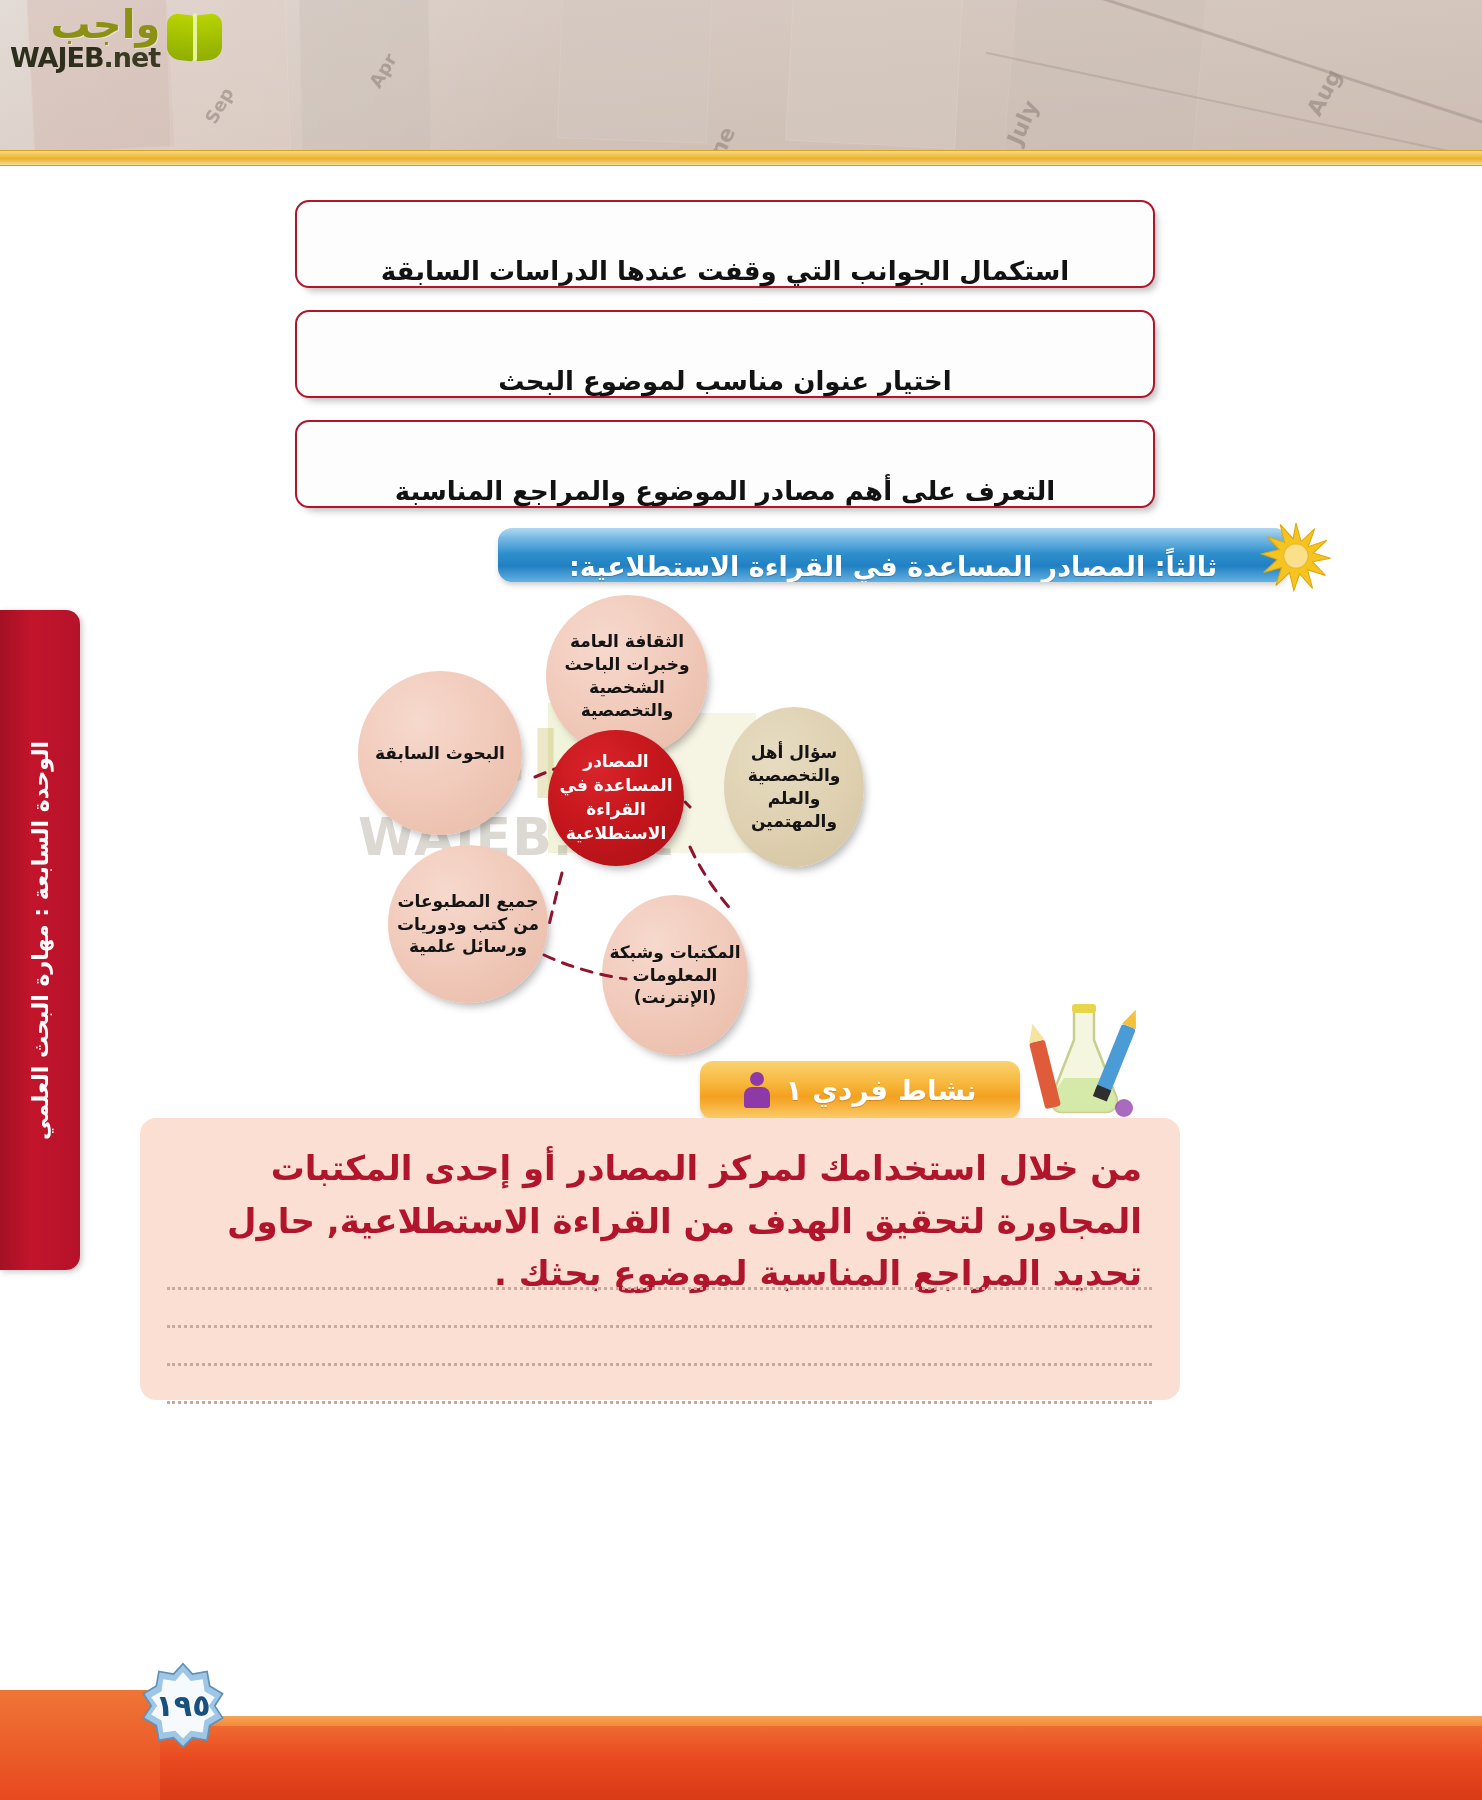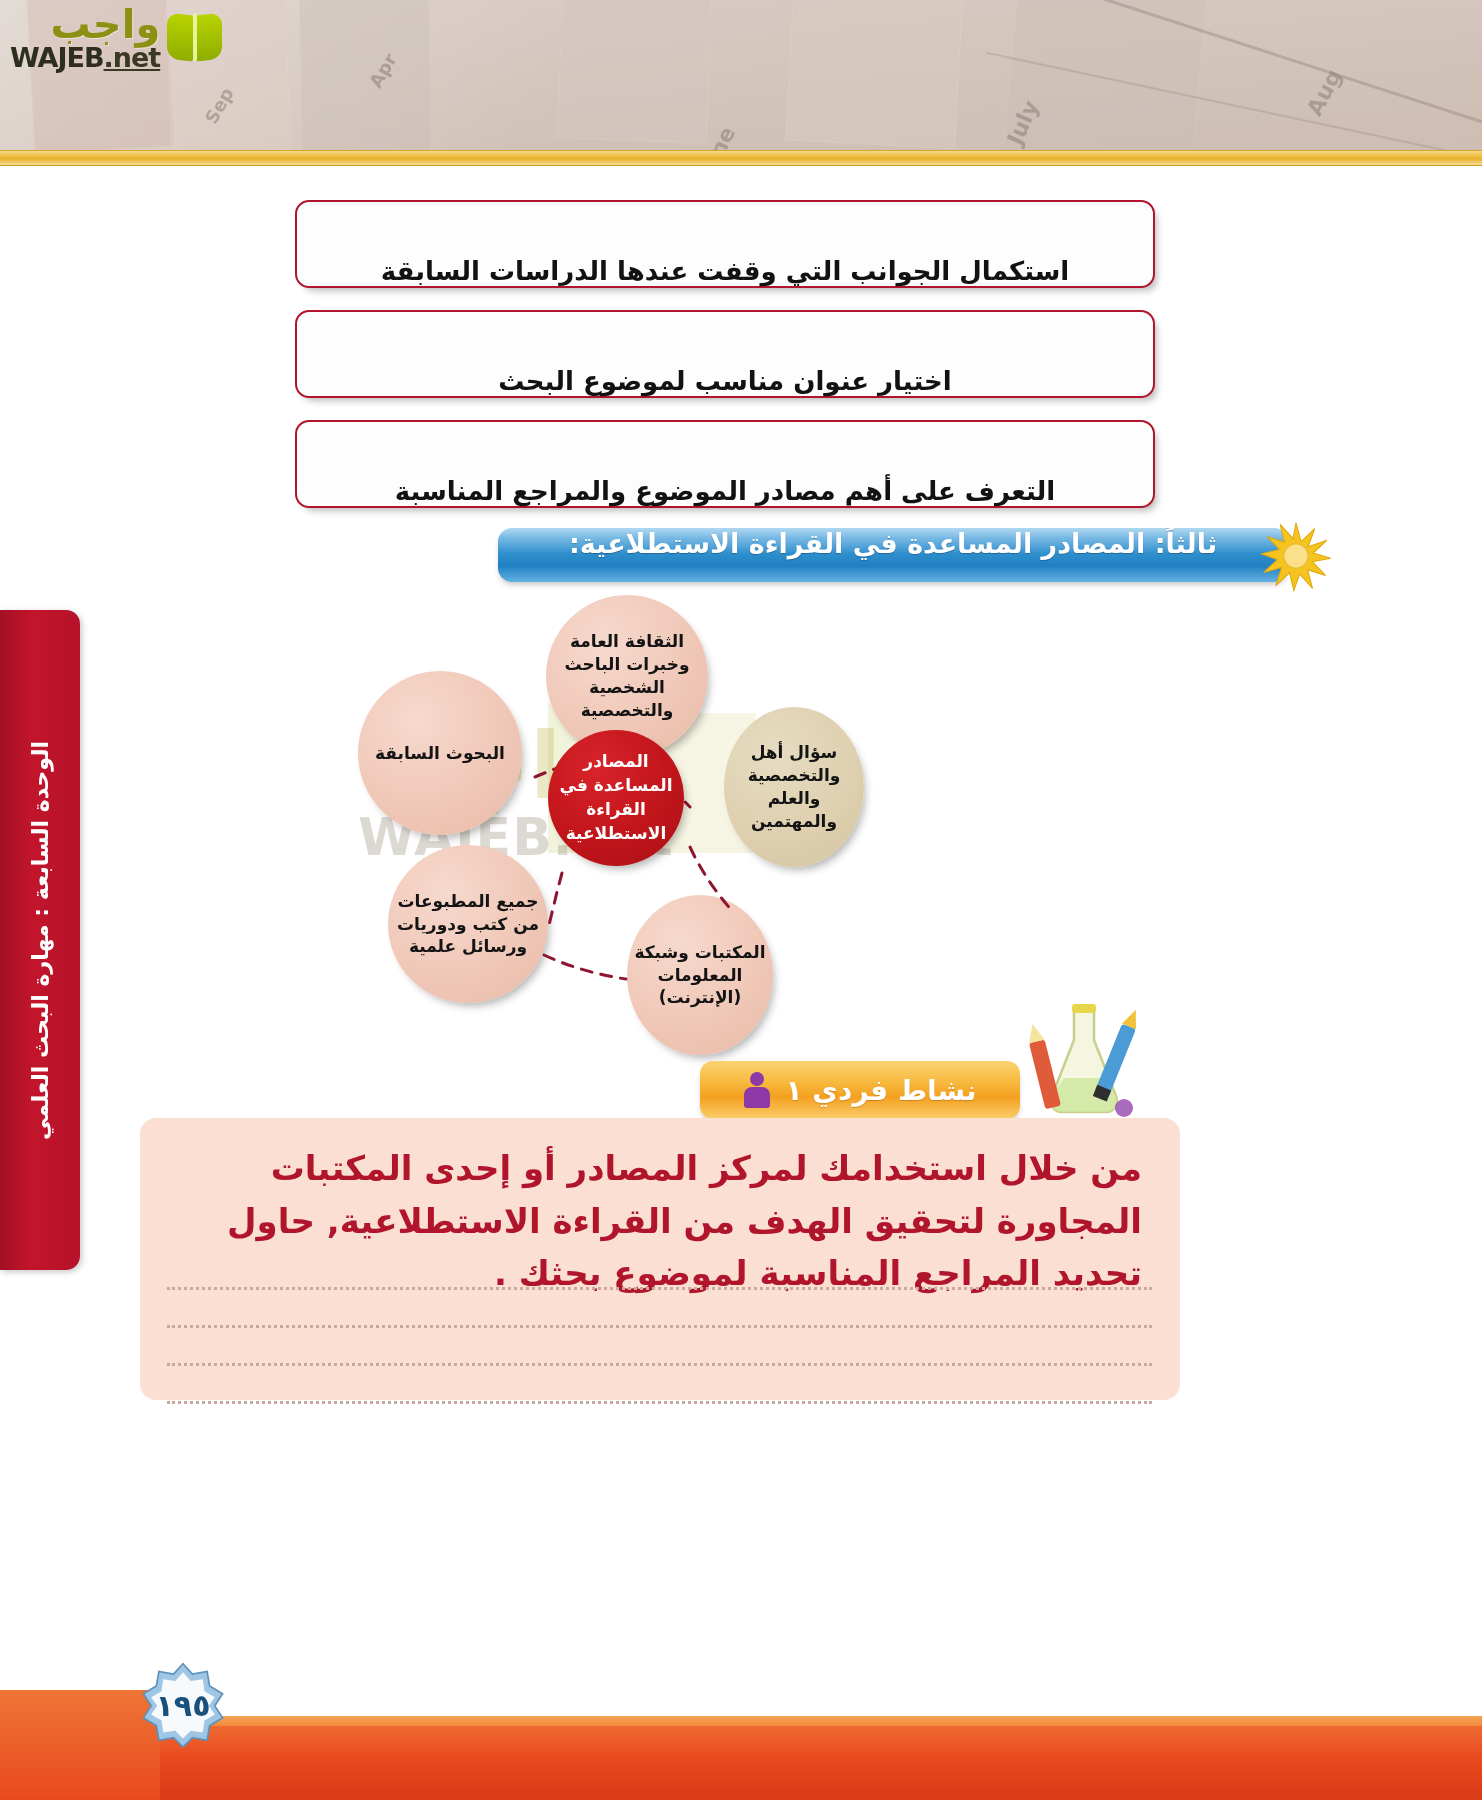--- a/index.html
+++ b/index.html
@@ -61,21 +61,21 @@
   .logo-txt { display: flex; flex-direction: column; align-items: flex-end; margin-left: 2px; }
   .logo-ar {
     font-size: 40px; font-weight: bold; color: #8d9113;
     line-height: 1; letter-spacing: -1px;
     text-shadow: 1px 1px 0 rgba(255,255,255,.45);
   }
   .logo-en {
     font-size: 27px; font-weight: bold; color: #2e2e1d;
     line-height: 1.05; letter-spacing: -1px;
   }
-  .logo-en .dotnet { color: #3a3a24; text-decoration: underline; }
+  .logo-en .dotnet { color: #3a3a24; }
   .logo-book {
     position: relative; width: 58px; height: 56px; margin-left: 6px;
   }
   .logo-book .pgl, .logo-book .pgr {
     position: absolute; top: 4px; width: 26px; height: 46px;
     background: linear-gradient(180deg,#b9d400 0%, #8fae00 100%);
   }
   .logo-book .pgl { left: 1px; border-radius: 12px 2px 2px 12px; transform: skewY(6deg); }
   .logo-book .pgr { left: 30px; border-radius: 2px 12px 12px 2px; transform: skewY(-6deg); }
   .logo-book .spine {
@@ -130,21 +130,21 @@
   
   .blue-banner-wrap {
     position: absolute; left: 478px; top: 528px; width: 850px; height: 56px;
   }
   .blue-banner {
     position: absolute; right: 40px; top: 0;
     width: 790px; height: 54px;
     background: linear-gradient(180deg,#7fc0e8 0%, #4fa4dc 18%, #2b8ccb 52%, #2180c2 70%, #64b1e2 100%);
     border-radius: 14px;
     box-shadow: 0 4px 6px -2px rgba(0,0,0,.25);
-    display: flex; align-items: flex-start; justify-content: center;
+    display: flex; align-items: flex-end; justify-content: center;
     overflow: hidden;
   }
   .blue-banner .sheen {
     position: absolute; left: 0; top: 0; width: 100%; height: 46%;
     background: linear-gradient(180deg,rgba(255,255,255,.38),rgba(255,255,255,0));
   }
   .blue-banner-text {
     position: relative;
     color: #ffffff; font-size: 27px; font-weight: bold;
     text-shadow: 0 1px 1px rgba(0,0,0,.25);
@@ -186,21 +186,21 @@
   .node-red   { background: radial-gradient(circle at 36% 28%, #d8242a 0%, #c4161c 48%, #aa1016 100%); }
   .node-label { font-size: 17px; font-weight: bold; color: #141414; line-height: 1.35; }
   .node-red .node-label { color: #ffffff; font-size: 17px; line-height: 1.4; }
 
   
   #node-culture   { left: 216px; top: 0px;   width: 162px; height: 162px; }
   #node-prev      { left: 28px;  top: 76px;  width: 164px; height: 164px; }
   #node-center    { left: 218px; top: 135px; width: 136px; height: 136px; z-index: 4; }
   #node-experts   { left: 394px; top: 112px; width: 140px; height: 160px; }
   #node-prints    { left: 58px;  top: 250px; width: 160px; height: 158px; }
-  #node-libraries { left: 272px; top: 300px; width: 146px; height: 160px; margin-left: 25px; }
+  #node-libraries { left: 272px; top: 300px; width: 146px; height: 160px; }
 
   .dashes { position: absolute; left: 0; top: 0; width: 620px; height: 470px; z-index: 2; }
 
   
   .act-badge {
     position: absolute; left: 700px; top: 1061px;
     width: 320px; height: 58px;
     background: linear-gradient(180deg,#fbd271 0%, #f7b83d 38%, #f4a01f 62%, #fbcd6b 100%);
     border-radius: 13px;
     box-shadow: 0 4px 6px -2px rgba(0,0,0,.28);

